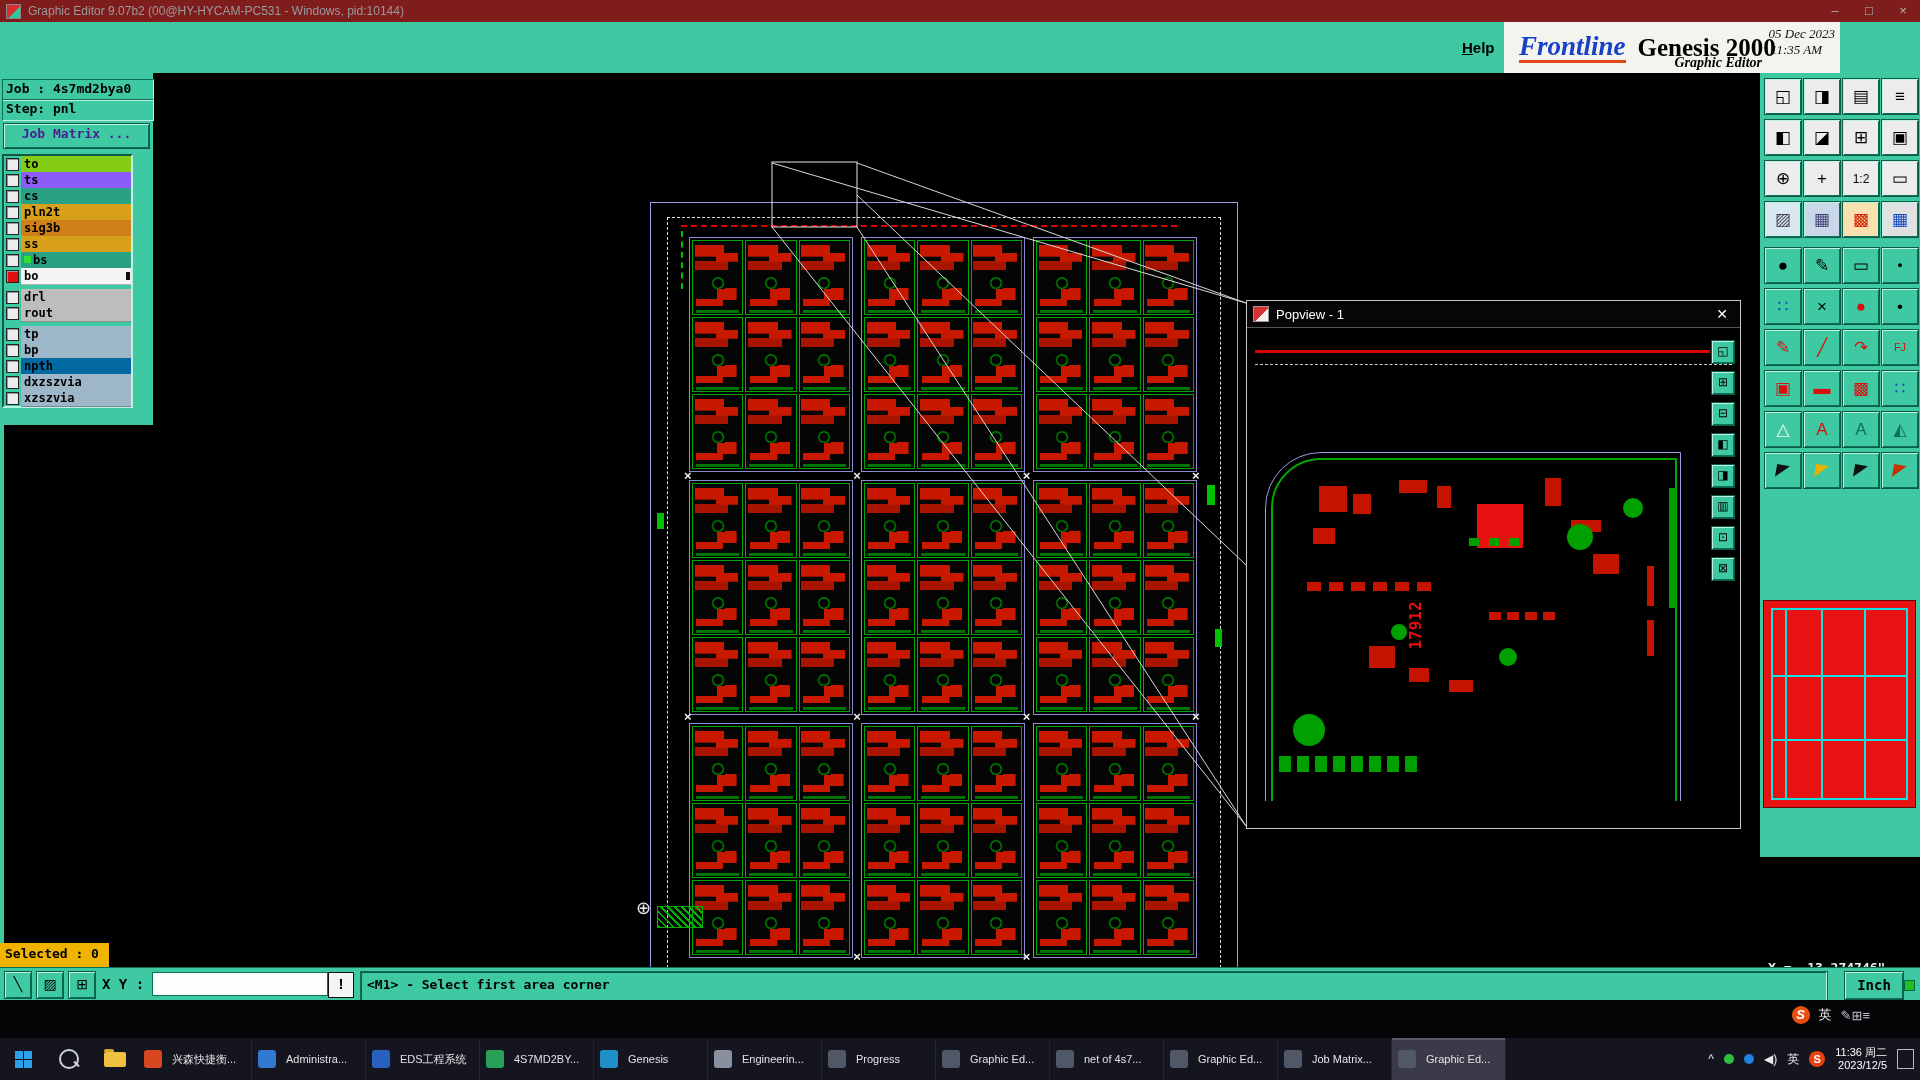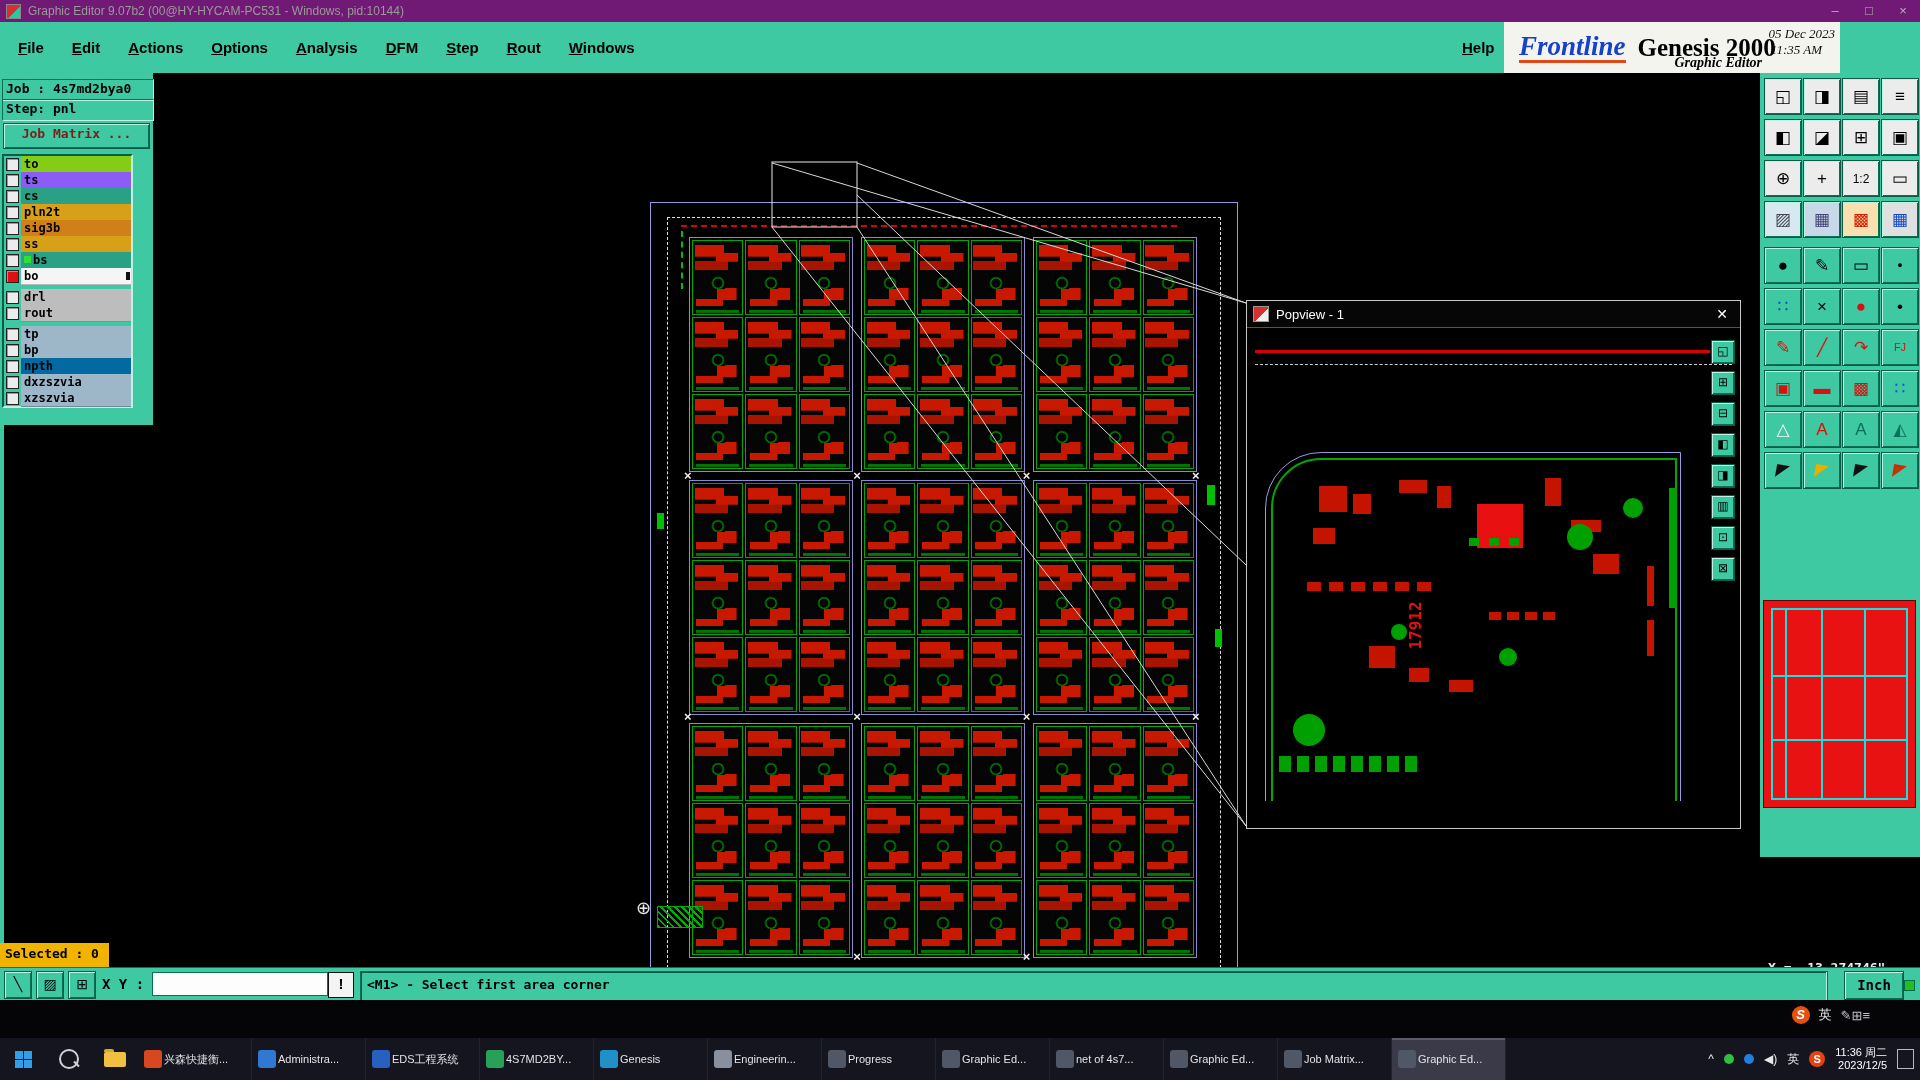--- a/index.html
+++ b/index.html
@@ -1,21 +1,21 @@
 <!DOCTYPE html>
 <html><head>
 <meta charset="utf-8">
 <style>
   html,body{margin:0;padding:0;background:#000;font-family:"Liberation Sans",sans-serif;}
   #screen{position:relative;width:1920px;height:1080px;overflow:hidden;background:#000;}
   .raised{border:1px solid #0a5c46;box-shadow:inset 1px 1px 0 #bef2e2,inset -1px -1px 0 #0c6f55;}
   .sunken{border:1px solid #0c6f55;box-shadow:inset -1px -1px 0 #bef2e2,inset 1px 1px 0 #0a5c46;}
 
   
-  #titlebar{position:absolute;left:0;top:0;width:1920px;height:22px;background:#701a75;display:flex;align-items:center;color:#9a9a9a;font-size:12px;}
+  #titlebar{position:absolute;left:0;top:0;width:1920px;height:22px;background:#7f1d1d;display:flex;align-items:center;color:#9a9a9a;font-size:12px;}
   #app-icon{width:13px;height:13px;margin:0 7px 0 6px;background:linear-gradient(135deg,#d83030 55%,#2fc7a0 55%);border:1px solid #888;}
   #win-controls{margin-left:auto;display:flex;}
   .winbtn{width:34px;text-align:center;color:#b4b4b4;font-size:13px;line-height:22px;}
 
   
   #menubar{position:absolute;left:0;top:22px;width:1920px;height:51px;background:#3ec9a2;}
   #menu-items{display:flex;gap:28px;padding:17px 0 0 18px;font-size:15px;font-weight:600;color:#000;}
   .menu-item{cursor:default;}
   #help-item{position:absolute;left:1462px;top:17px;font-size:15px;font-weight:600;color:#000;}
   #brand{position:absolute;left:1504px;top:0;width:336px;height:51px;background:#f4f4ef;display:flex;align-items:center;}
@@ -28,21 +28,21 @@
   #brand-time{position:absolute;right:18px;top:20px;font-family:"Liberation Serif",serif;font-style:italic;font-size:13px;color:#111;}
   #brand-sub{position:absolute;right:78px;bottom:2px;font-family:"Liberation Serif",serif;font-style:italic;font-weight:bold;font-size:14px;color:#000;}
 
   
   #canvas{position:absolute;left:0;top:73px;width:1760px;height:894px;background:#000;}
 
   
   #sidebar{position:absolute;left:0;top:73px;width:153px;height:352px;background:#3ec9a2;z-index:3;}
   #job-line,#step-line{position:absolute;left:2px;width:147px;height:19px;font-family:"DejaVu Sans Mono",monospace;font-weight:bold;font-size:13px;color:#000;padding:1px 0 0 3px;border:1px solid #0c6f55;border-right-color:#bef2e2;border-bottom-color:#bef2e2;}
   #job-line{top:6px;} #step-line{top:26px;}
-  #job-matrix{position:absolute;left:3px;top:50px;width:145px;height:22px;background:#3ec9a2;font-family:"DejaVu Sans Mono",monospace;font-weight:bold;font-size:13px;color:#7f1d1d;text-align:center;padding-top:2px;}
+  #job-matrix{position:absolute;left:3px;top:50px;width:145px;height:22px;background:#3ec9a2;font-family:"DejaVu Sans Mono",monospace;font-weight:bold;font-size:13px;color:#4c1d95;text-align:center;padding-top:2px;}
   #layer-list{position:absolute;left:2px;top:81px;width:127px;background:#3ec9a2;border:2px solid;border-color:#0a5c46 #bef2e2 #bef2e2 #0a5c46;}
   .layer-row{display:flex;align-items:center;height:16px;}
   .layer-cb{width:11px;height:11px;margin:0 2px;background:#ececec;border:1px solid #222;box-shadow:inset 1px 1px 0 #999;flex:none;}
   .layer-name{flex:1;height:16px;font-family:"DejaVu Sans Mono",monospace;font-weight:bold;font-size:12px;color:#000;padding-left:3px;display:flex;align-items:center;border-bottom:1px solid rgba(0,0,0,.25);position:relative;}
   .layer-dot{width:7px;height:7px;margin-right:2px;}
   .layer-mark{position:absolute;right:1px;width:4px;height:8px;background:#111;}
   .layer-sep{height:5px;}
   #left-strip{position:absolute;left:0;top:425px;width:4px;height:542px;background:#3ec9a2;z-index:3;}
   #selected-label{position:absolute;left:0;top:943px;width:104px;height:22px;background:#f0b400;font-family:"DejaVu Sans Mono",monospace;font-weight:bold;font-size:13px;color:#000;padding:3px 0 0 5px;z-index:4;}
 
@@ -120,21 +120,21 @@
   
   #taskbar{position:absolute;left:0;top:1038px;width:1920px;height:42px;background:#15151f;display:flex;align-items:center;z-index:7;}
   .tb-sys{width:46px;height:42px;display:flex;align-items:center;justify-content:center;flex:none;}
   #win-logo{display:grid;grid-template-columns:8px 8px;grid-template-rows:8px 8px;gap:1px;}
   #win-logo span{background:#2fa0e8;}
   #search-circle{width:16px;height:16px;border:2px solid #cfd2d8;border-radius:50%;position:relative;}
   #search-circle::after{content:"";position:absolute;left:12px;top:12px;width:7px;height:2px;background:#cfd2d8;transform:rotate(45deg);}
   #folder-icon{width:22px;height:15px;background:#f0c040;border-radius:2px;position:relative;}
   #folder-icon::before{content:"";position:absolute;left:0;top:-3px;width:10px;height:3px;background:#d8a828;border-radius:2px 2px 0 0;}
   #taskbar-apps{display:flex;height:42px;flex:none;}
-  .tb-app{width:114px;height:42px;display:flex;align-items:center;gap:2px;padding:4px 6px;box-sizing:border-box;border-right:1px solid #23232e;}
+  .tb-app{width:114px;height:42px;display:flex;align-items:center;gap:10px;padding:4px 6px;box-sizing:border-box;border-right:1px solid #23232e;}
   .tb-app.active{background:#3a3a49;box-shadow:inset 0 2px 0 #5a5a6a;}
   .tb-ico{width:18px;height:18px;border-radius:3px;flex:none;}
   .tb-label{font-size:11px;color:#e2e2e6;white-space:nowrap;overflow:hidden;text-overflow:ellipsis;}
   #tray{margin-left:auto;display:flex;align-items:center;gap:10px;padding-right:6px;}
   #tray .tico{color:#e8e8e8;font-size:12px;}
   .tdot{width:10px;height:10px;border-radius:50%;display:inline-block;}
   #tray-s{width:16px;height:16px;border-radius:50%;background:#e84010;color:#fff;font-weight:bold;font-size:11px;text-align:center;line-height:16px;}
   #clock{text-align:right;font-size:11px;color:#fff;line-height:13px;}
   #notif{width:15px;height:18px;border:1px solid #b8b8c0;}
 </style>
@@ -147,31 +147,20 @@
     <span id="app-icon"></span>
     <span>Graphic Editor 9.07b2 (00@HY-HYCAM-PC531 - Windows, pid:10144)</span>
     <div id="win-controls">
       <span class="winbtn">–</span>
       <span class="winbtn">□</span>
       <span class="winbtn">×</span>
     </div>
   </div>
 
   <div id="menubar">
-    <div id="menu-items">
-        <div class="menu-item"><u>F</u>ile</div>
-        <div class="menu-item"><u>E</u>dit</div>
-        <div class="menu-item"><u>A</u>ctions</div>
-        <div class="menu-item"><u>O</u>ptions</div>
-        <div class="menu-item"><u>A</u>nalysis</div>
-        <div class="menu-item"><u>D</u>FM</div>
-        <div class="menu-item"><u>S</u>tep</div>
-        <div class="menu-item"><u>R</u>out</div>
-        <div class="menu-item"><u>W</u>indows</div>
-      </div>
     <div id="help-item"><u>H</u>elp</div>
     <div id="brand">
       <span class="fl-bars">
         <span class="fl-bar"></span><span class="fl-bar"></span><span class="fl-bar"></span>
       </span>
       <span id="fl-name">Frontline</span>
       <span id="product">Genesis 2000</span>
       <span id="brand-date">05 Dec 2023</span>
       <span id="brand-time">11:35 AM</span>
       <span id="brand-sub">Graphic Editor</span>

